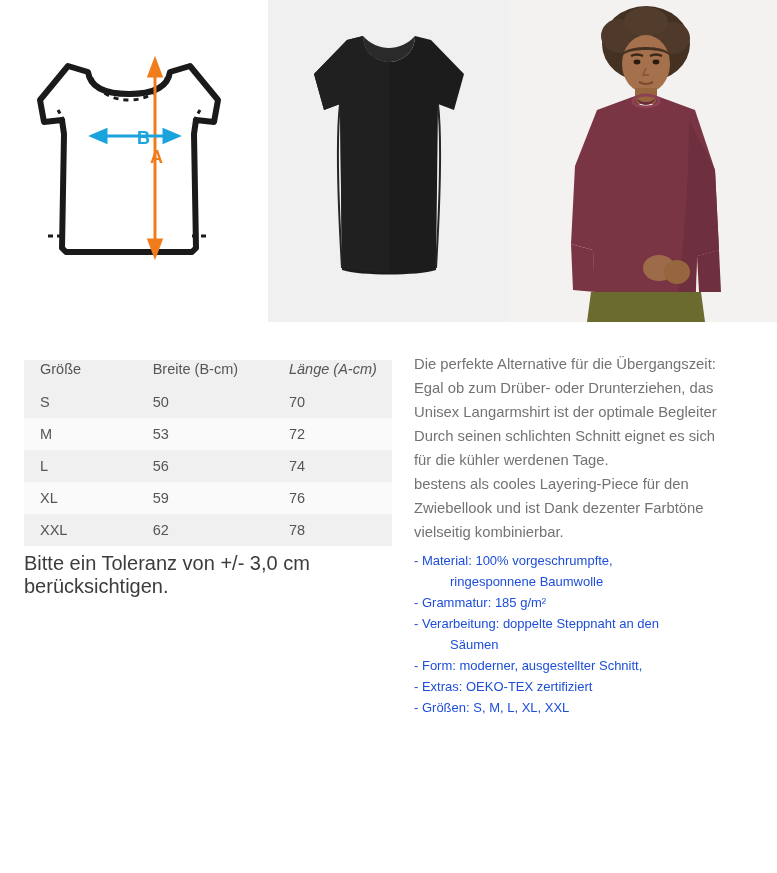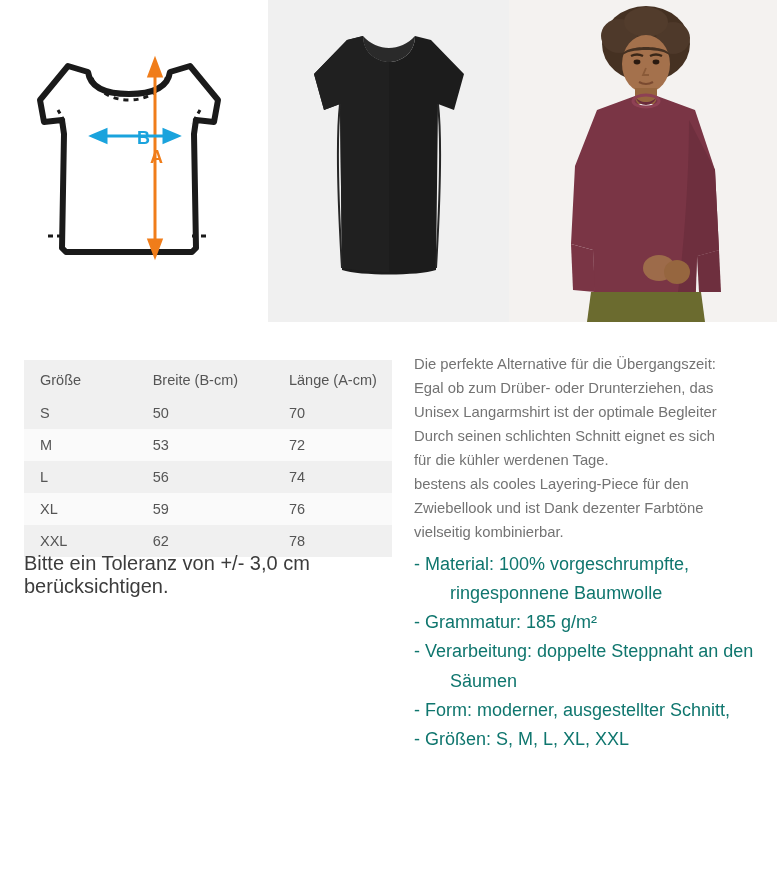--- a/index.html
+++ b/index.html
@@ -68,38 +68,38 @@
     left: 24px;
     top: 38px;
     width: 368px;
     border-collapse: collapse;
     font-size: 14.5px;
   }
   .size-table th {
     text-align: left;
     font-weight: normal;
     color: #555555;
-    padding: 12px 0 9px 16px;
+    padding: 1px 0 9px 16px;
     background: #f0f0f0;
     font-size: 14.5px;
   }
   .size-table td {
     padding: 8px 0 8px 16px;
     color: #555555;
     font-size: 14.5px;
   }
   .size-table tbody tr:nth-child(odd) td {
     background: #f0f0f0;
   }
   .size-table tbody tr:nth-child(even) td {
     background: #fafafa;
   }
   .size-table .col-size { width: 110px; }
   .size-table .col-width { width: 140px; }
-  .size-table .col-length { width: 118px; }
+  .size-table .col-length { width: 118px; font-style: italic; }
 
   .tolerance-note {
     position: absolute;
     left: 24px;
     top: 230px;
     width: 370px;
     font-size: 20px;
     color: #3c3c3c;
   }
 
@@ -112,23 +112,23 @@
     line-height: 1.62;
     color: #737373;
   }
   .desc-block p { margin: 0; }
 
   .specs-block {
     position: absolute;
     left: 414px;
     top: 228px;
     width: 352px;
-    font-size: 18px;
+    font-size: 13px;
     line-height: 1.62;
-    color: #0f766e;
+    color: #1d4ed8;
   }
   .specs-block .spec-line { margin: 0; }
   .specs-block .spec-cont {
     margin: 0;
     padding-left: 36px;
   }
 </style>
 </head>
 <body>
 
@@ -294,17 +294,18 @@
       <p>vielseitig kombinierbar.</p>
     </div>
 
     <div class="specs-block">
       <p class="spec-line">- Material: 100% vorgeschrumpfte,</p>
       <p class="spec-cont">ringesponnene Baumwolle</p>
       <p class="spec-line">- Grammatur: 185 g/m²</p>
       <p class="spec-line">- Verarbeitung: doppelte Steppnaht an den</p>
       <p class="spec-cont">Säumen</p>
       <p class="spec-line">- Form: moderner, ausgestellter Schnitt,</p>
+      <p class="spec-line">- Extras: OEKO-TEX zertifiziert</p>
       <p class="spec-line">- Größen: S, M, L, XL, XXL</p>
     </div>
 
   </div>
 </div>
 
 </body></html>

